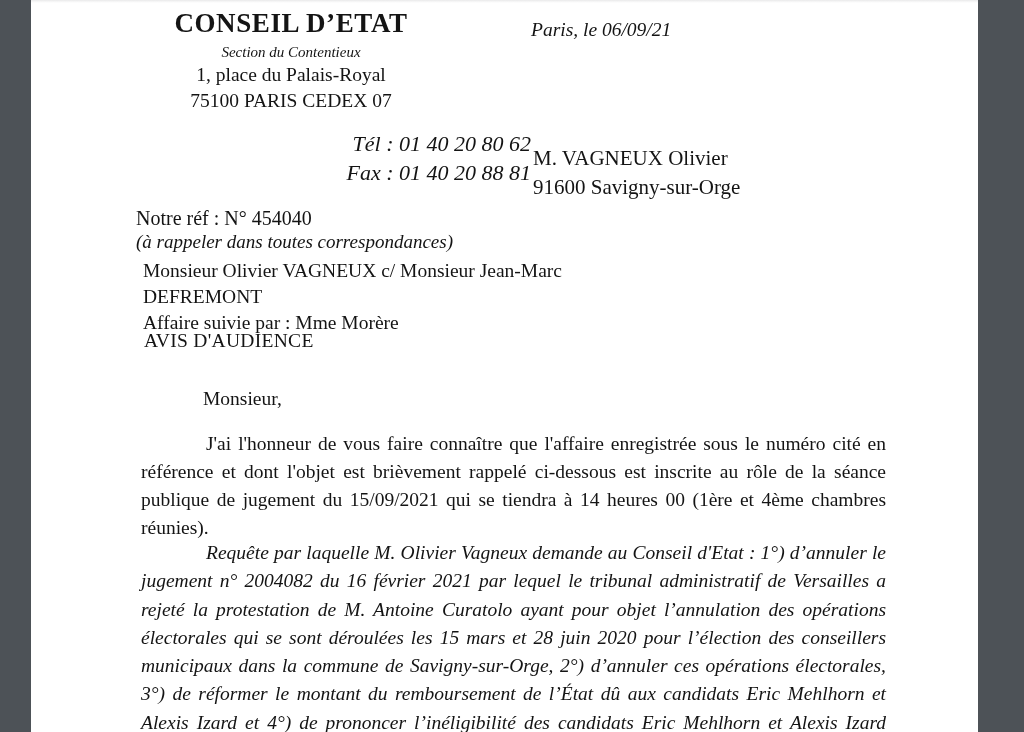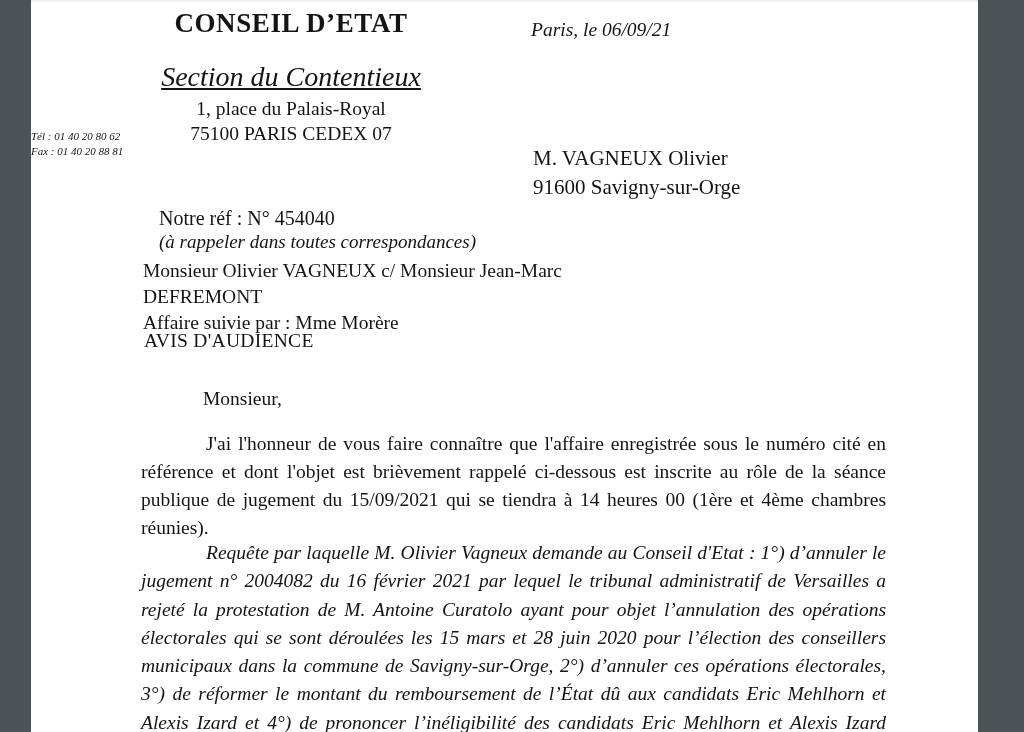--- a/index.html
+++ b/index.html
@@ -63,47 +63,46 @@
   }
 
   .org-name {
     font-size: 27px;
     font-weight: bold;
     letter-spacing: 0.6px;
     line-height: 1.18;
   }
 
   .org-section {
-    font-size: 28px;
+    font-size: 15px;
     font-style: italic;
     line-height: 1.35;
-    margin-top: 18px;
-    text-decoration: underline;
+    margin-top: 2px;
   }
 
   .org-addr {
     font-size: 19.5px;
     line-height: 1.32;
   }
 
   .contact {
     position: absolute;
     left: 0;
     top: 129px;
     width: 500px;
-    text-align: left;
-    font-size: 11px;
+    text-align: right;
+    font-size: 22px;
     font-style: italic;
     line-height: 1.34;
   }
 
   
   .refblock {
     position: absolute;
-    left: 128px;
+    left: 105px;
     top: 206px;
   }
 
   .ref-main { font-size: 20px; line-height: 1.2; }
 
   .ref-note {
     font-size: 19px;
     font-style: italic;
     line-height: 1.2;
     margin-top: 1px;

